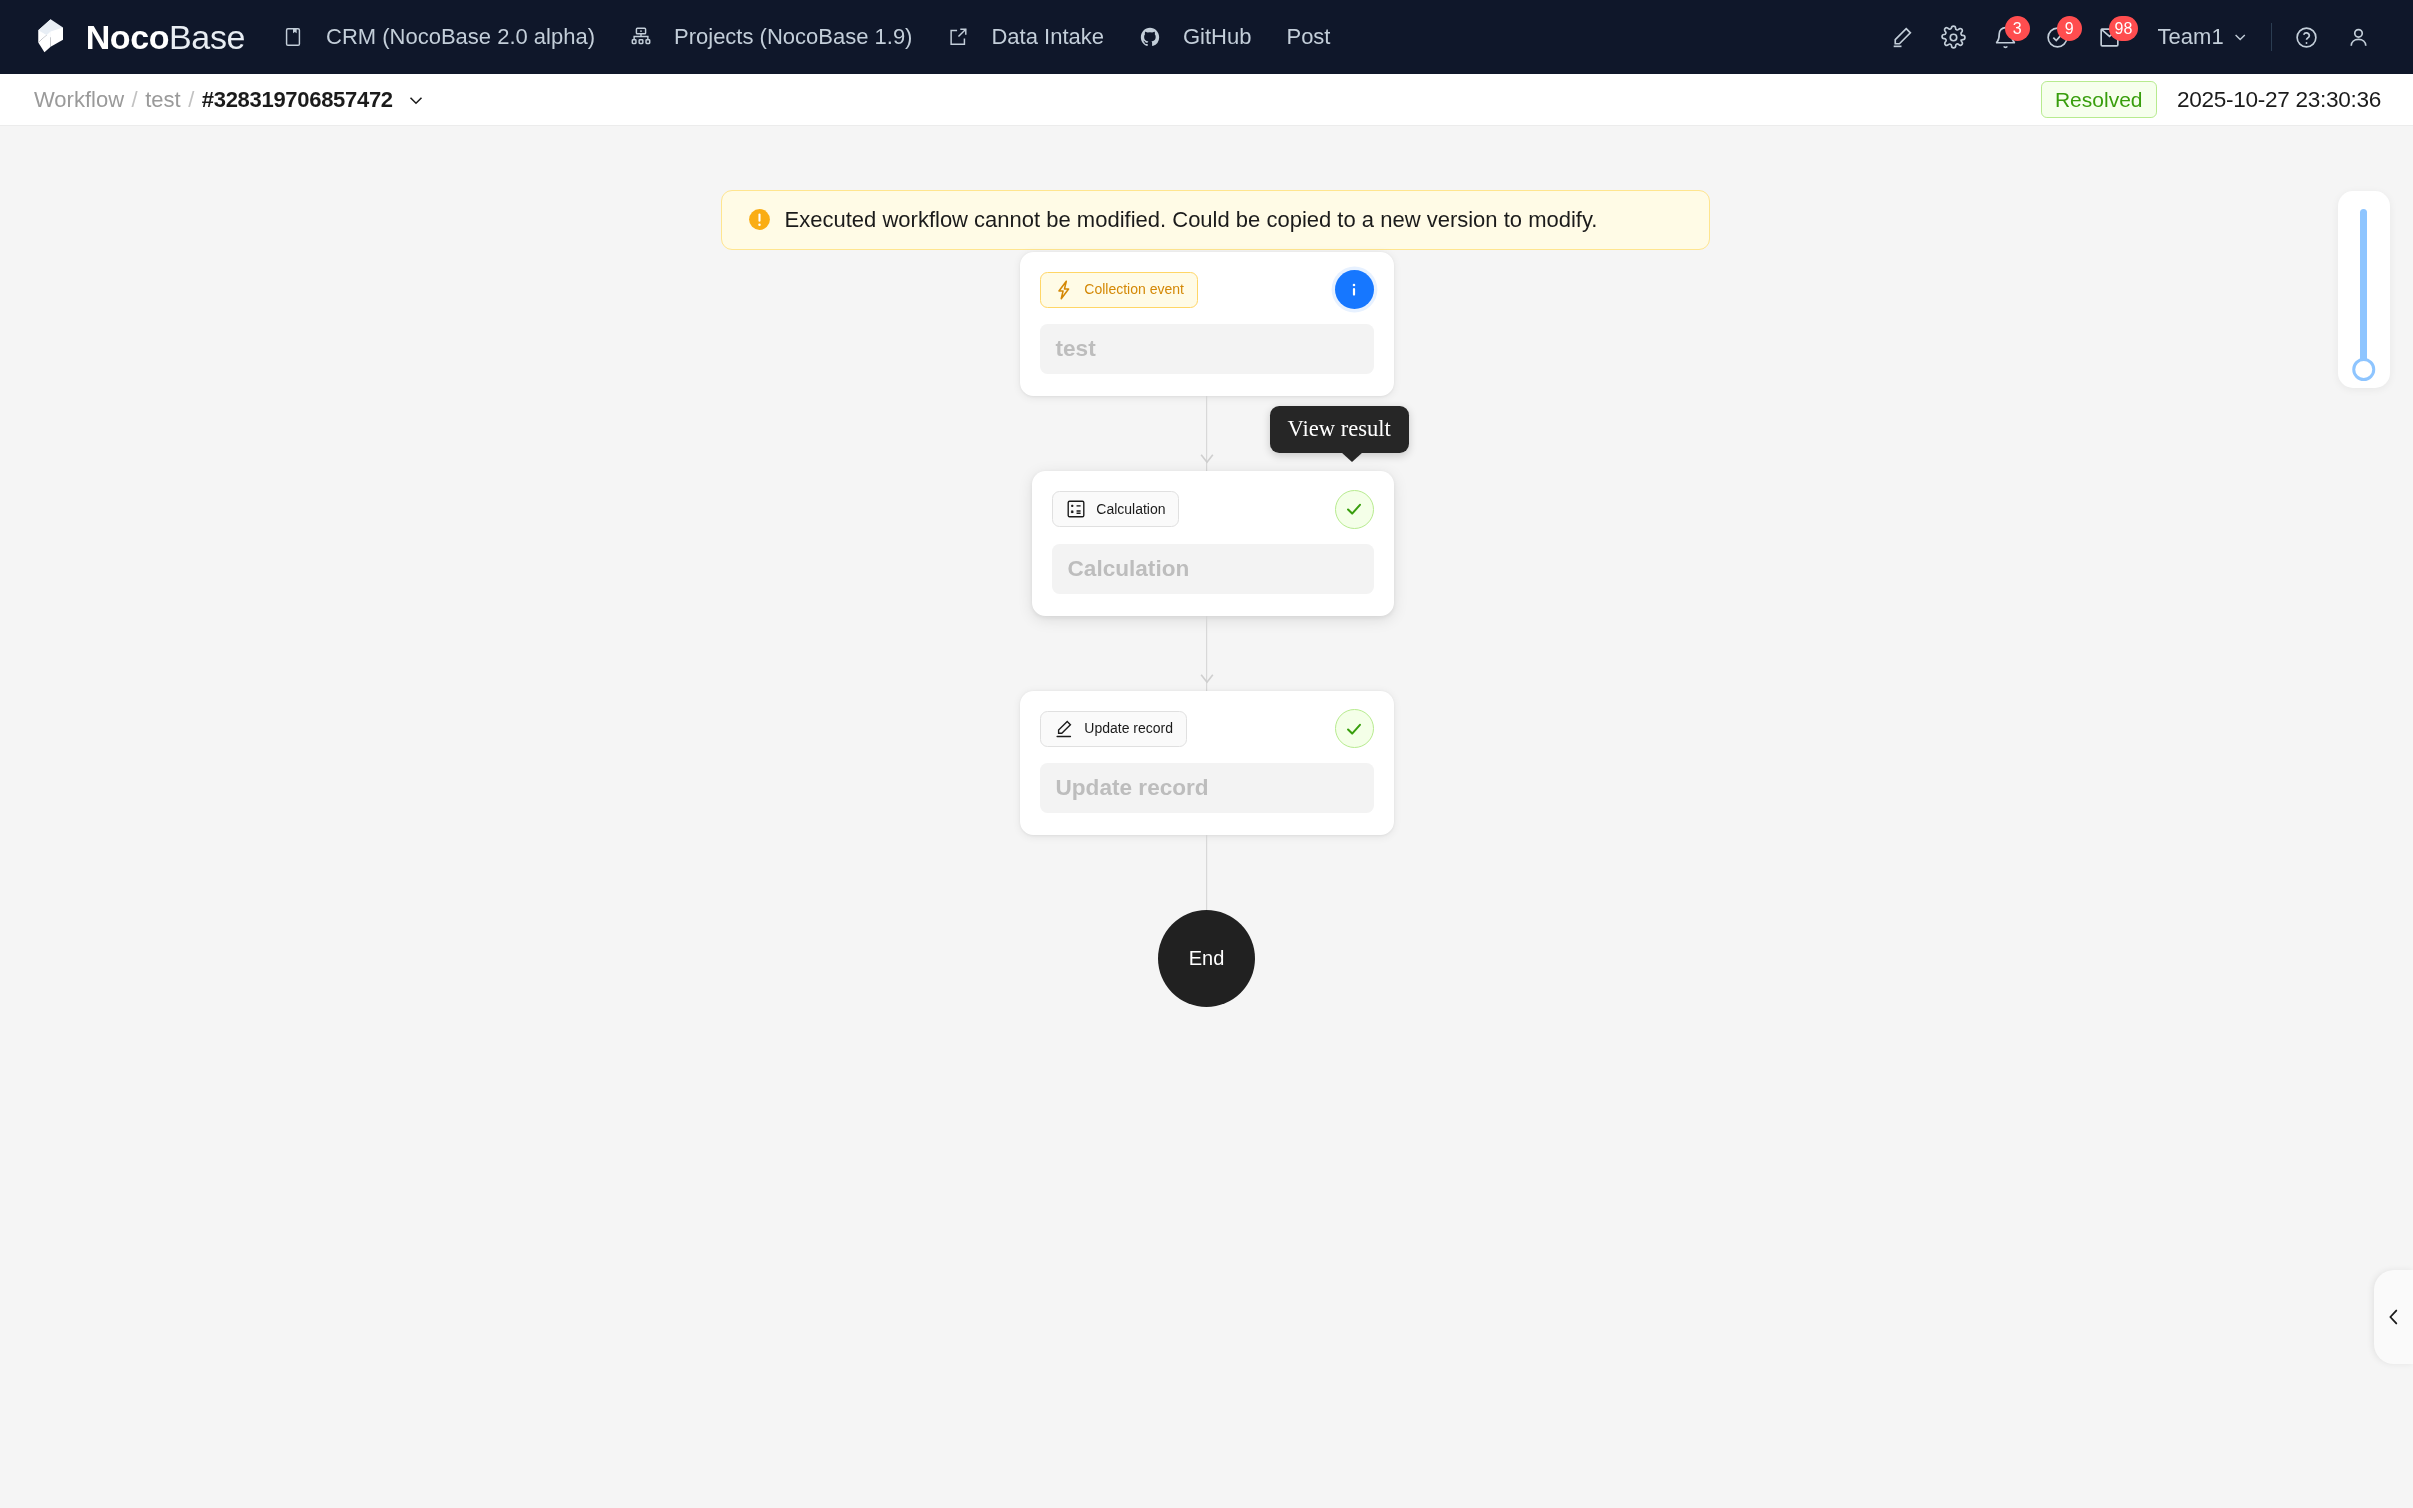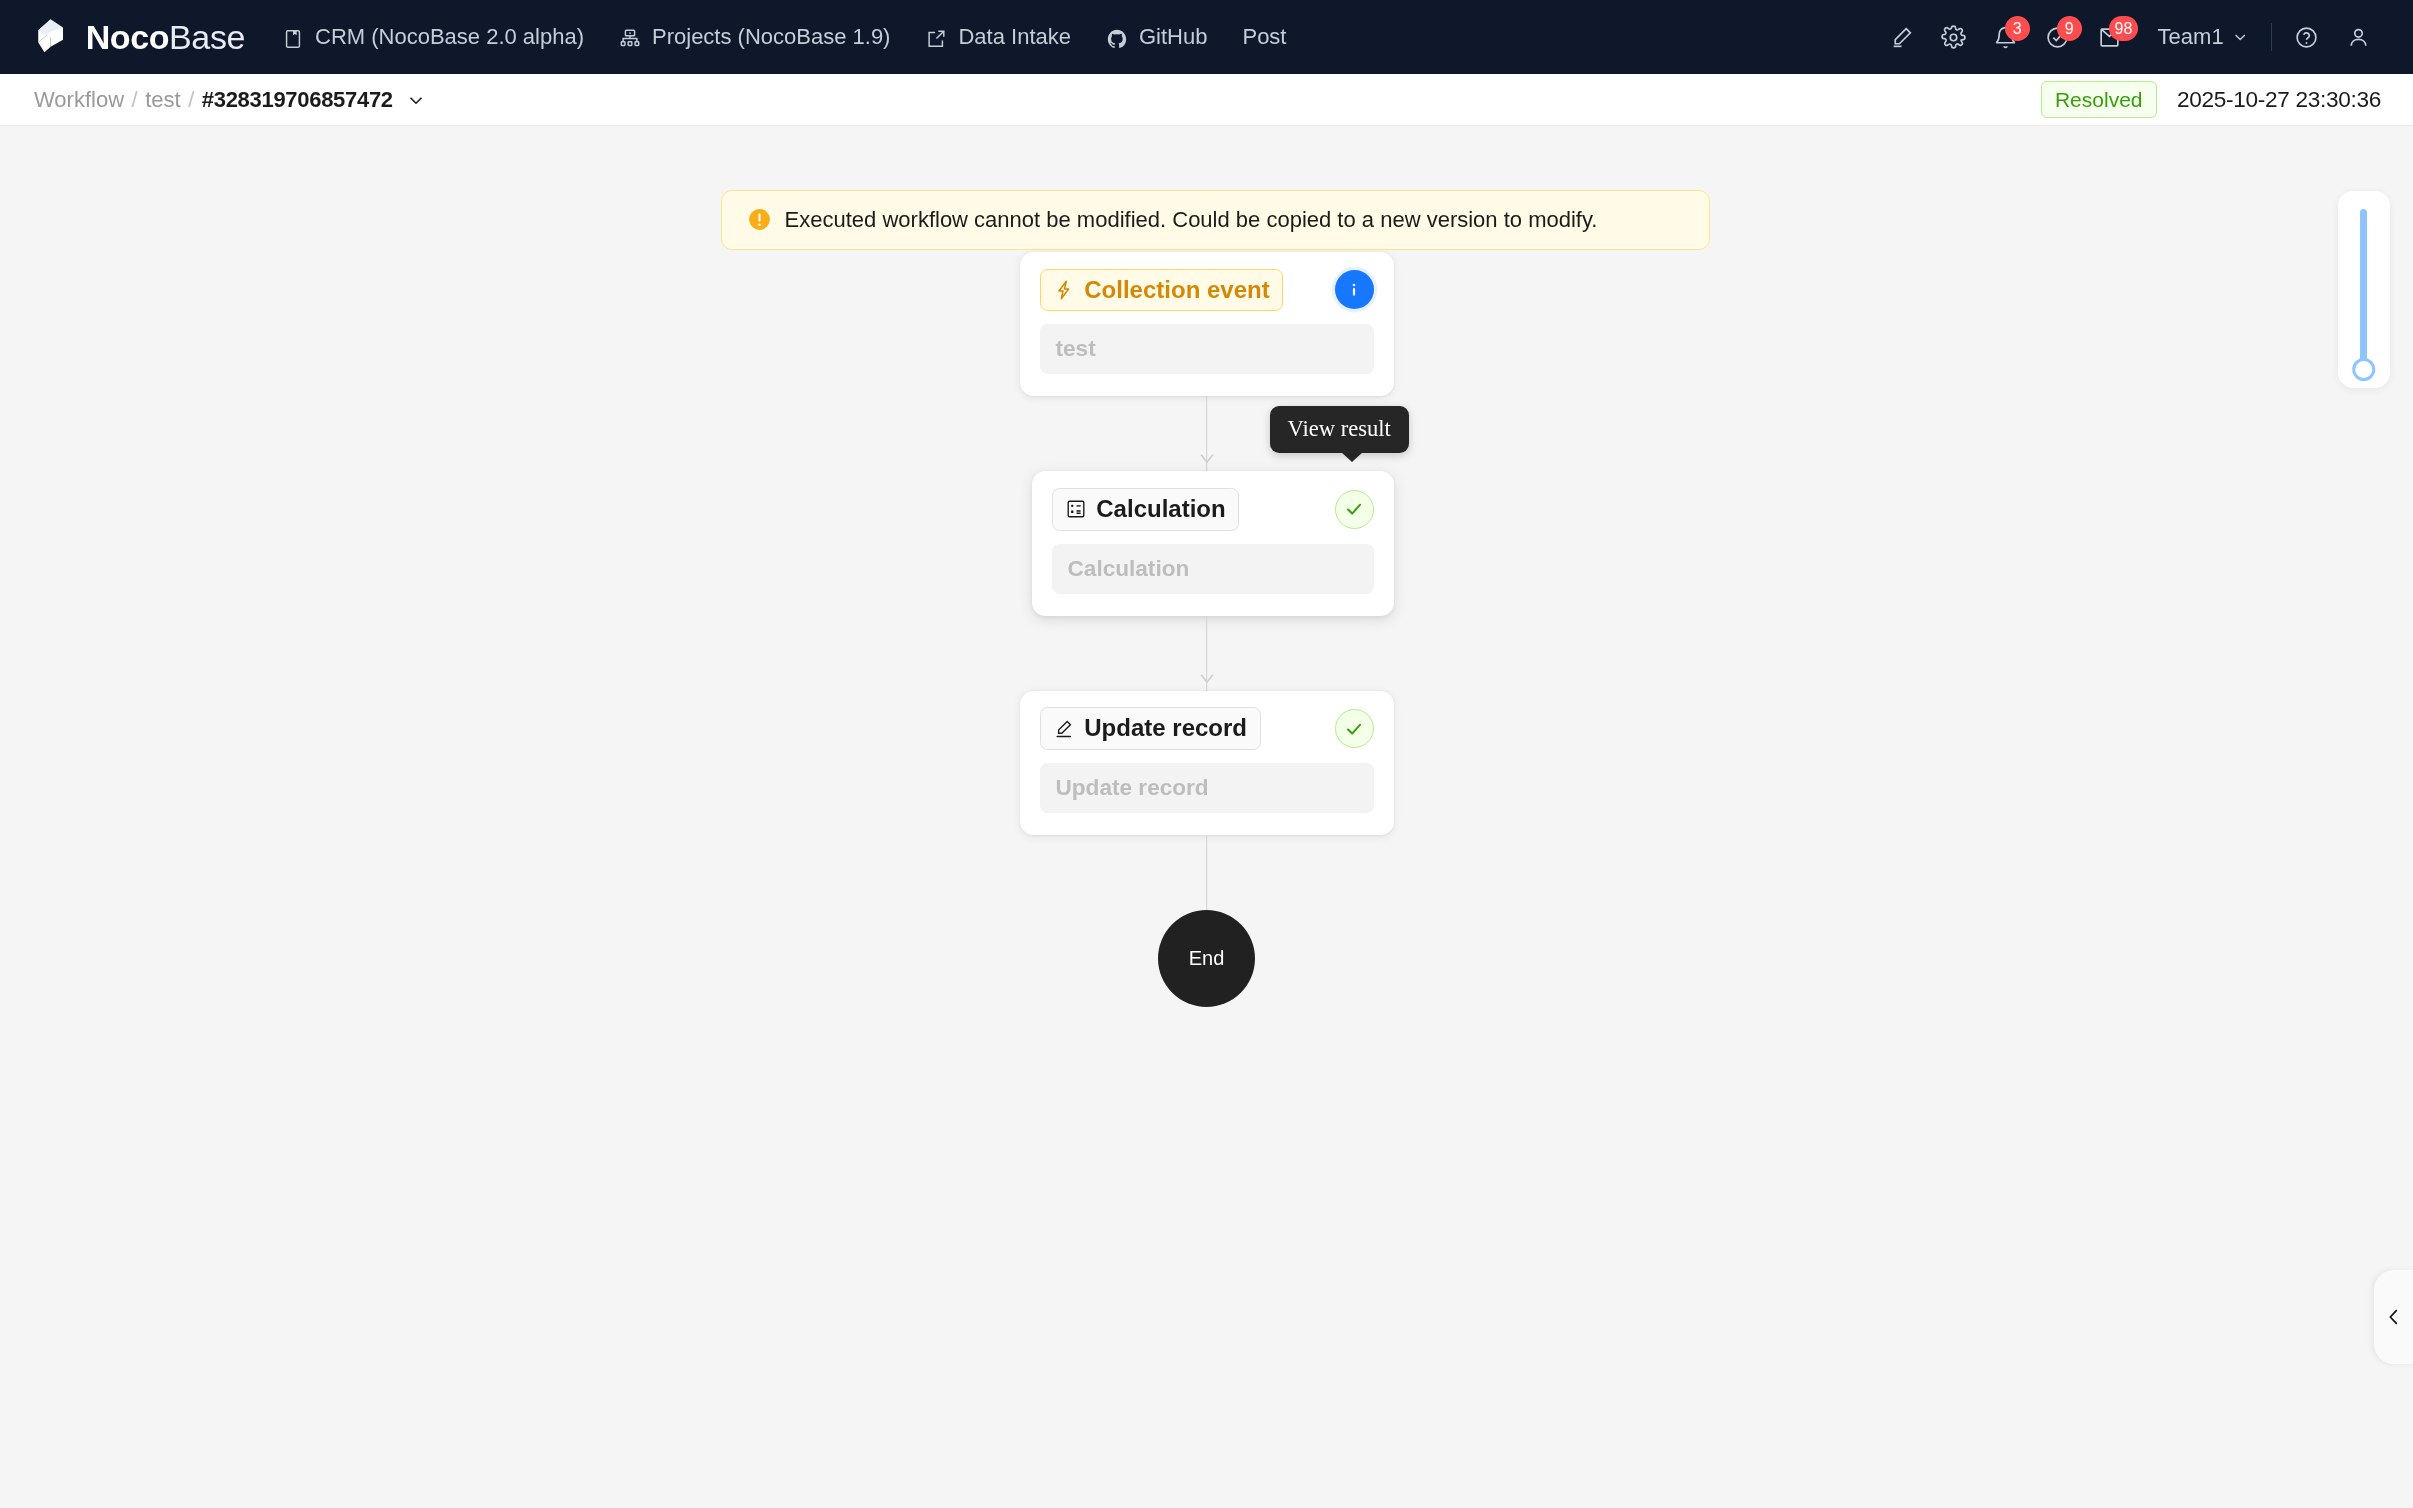--- a/index.html
+++ b/index.html
@@ -18,21 +18,21 @@
     padding: 0 28.5px 0 30px;
     position: relative; z-index: 40;
   }
   .brand { display: flex; align-items: center; gap: 11.7px; margin-right: 37px; }
   .brand-logo { width: 44px; height: 44px; flex: none; }
   .brand-text { font-size: 34px; font-weight: 700; color: #fff; letter-spacing: -0.4px; line-height: 1; }
   .brand-text .light { font-weight: 300; color: #e8edf3; }
 
   .nav-links { display: flex; align-items: center; gap: 35px; }
   .nav-link {
-    display: flex; align-items: flex-end; gap: 11px;
+    display: flex; align-items: center; gap: 22px;
     color: #c3ced9; font-size: 22px; cursor: pointer; white-space: nowrap;
   }
   .nav-link .nico { width: 22px; height: 22px; flex: none; display: block; }
 
   .nav-right { margin-left: auto; display: flex; align-items: center; gap: 0; }
   .nav-icon-btn {
     width: 52px; height: 52px; display: flex; align-items: center; justify-content: center;
     position: relative; cursor: pointer;
   }
   .nav-icon-btn svg { width: 25px; height: 25px; display: block; }
@@ -90,21 +90,21 @@
   .node-card {
     background: #fff; border-radius: 13.4px;
     box-shadow: 0 1.7px 8.4px rgba(0,0,0,0.07), 0 0.8px 2.5px rgba(0,0,0,0.05);
     padding: 18.4px 20px 22px;
     position: relative;
   }
   .node-card.shaded { box-shadow: 0 3.4px 15px rgba(0,0,0,0.10), 0 1.7px 4.2px rgba(0,0,0,0.06); margin-left: 12px; }
   .node-head { display: flex; align-items: center; justify-content: space-between; height: 39px; }
   .type-tag {
     display: inline-flex; align-items: center; gap: 9.2px;
-    border-radius: 7.5px; padding: 5.9px 12.6px; font-size: 24px; line-height: 1.2; font-weight: bold;
+    border-radius: 7.5px; padding: 5.9px 12.6px; font-size: 14px; line-height: 1.2;
   }
   .type-tag.trigger { background: #fffbe6; border: 0.8px solid #ffd666; color: #d48806; }
   .type-tag.plain { background: #fafafa; border: 0.8px solid #e0e0e0; color: #1b1b1b; }
   .type-tag svg { width: 22px; height: 22px; display: block; flex: none; }
 
   .node-title {
     margin-top: 15px; height: 50px; background: #f3f3f3; border-radius: 7.5px;
     display: flex; align-items: center; padding: 0 16px;
     color: #bdbdbd; font-size: 22.6px; font-weight: 700;
   }

